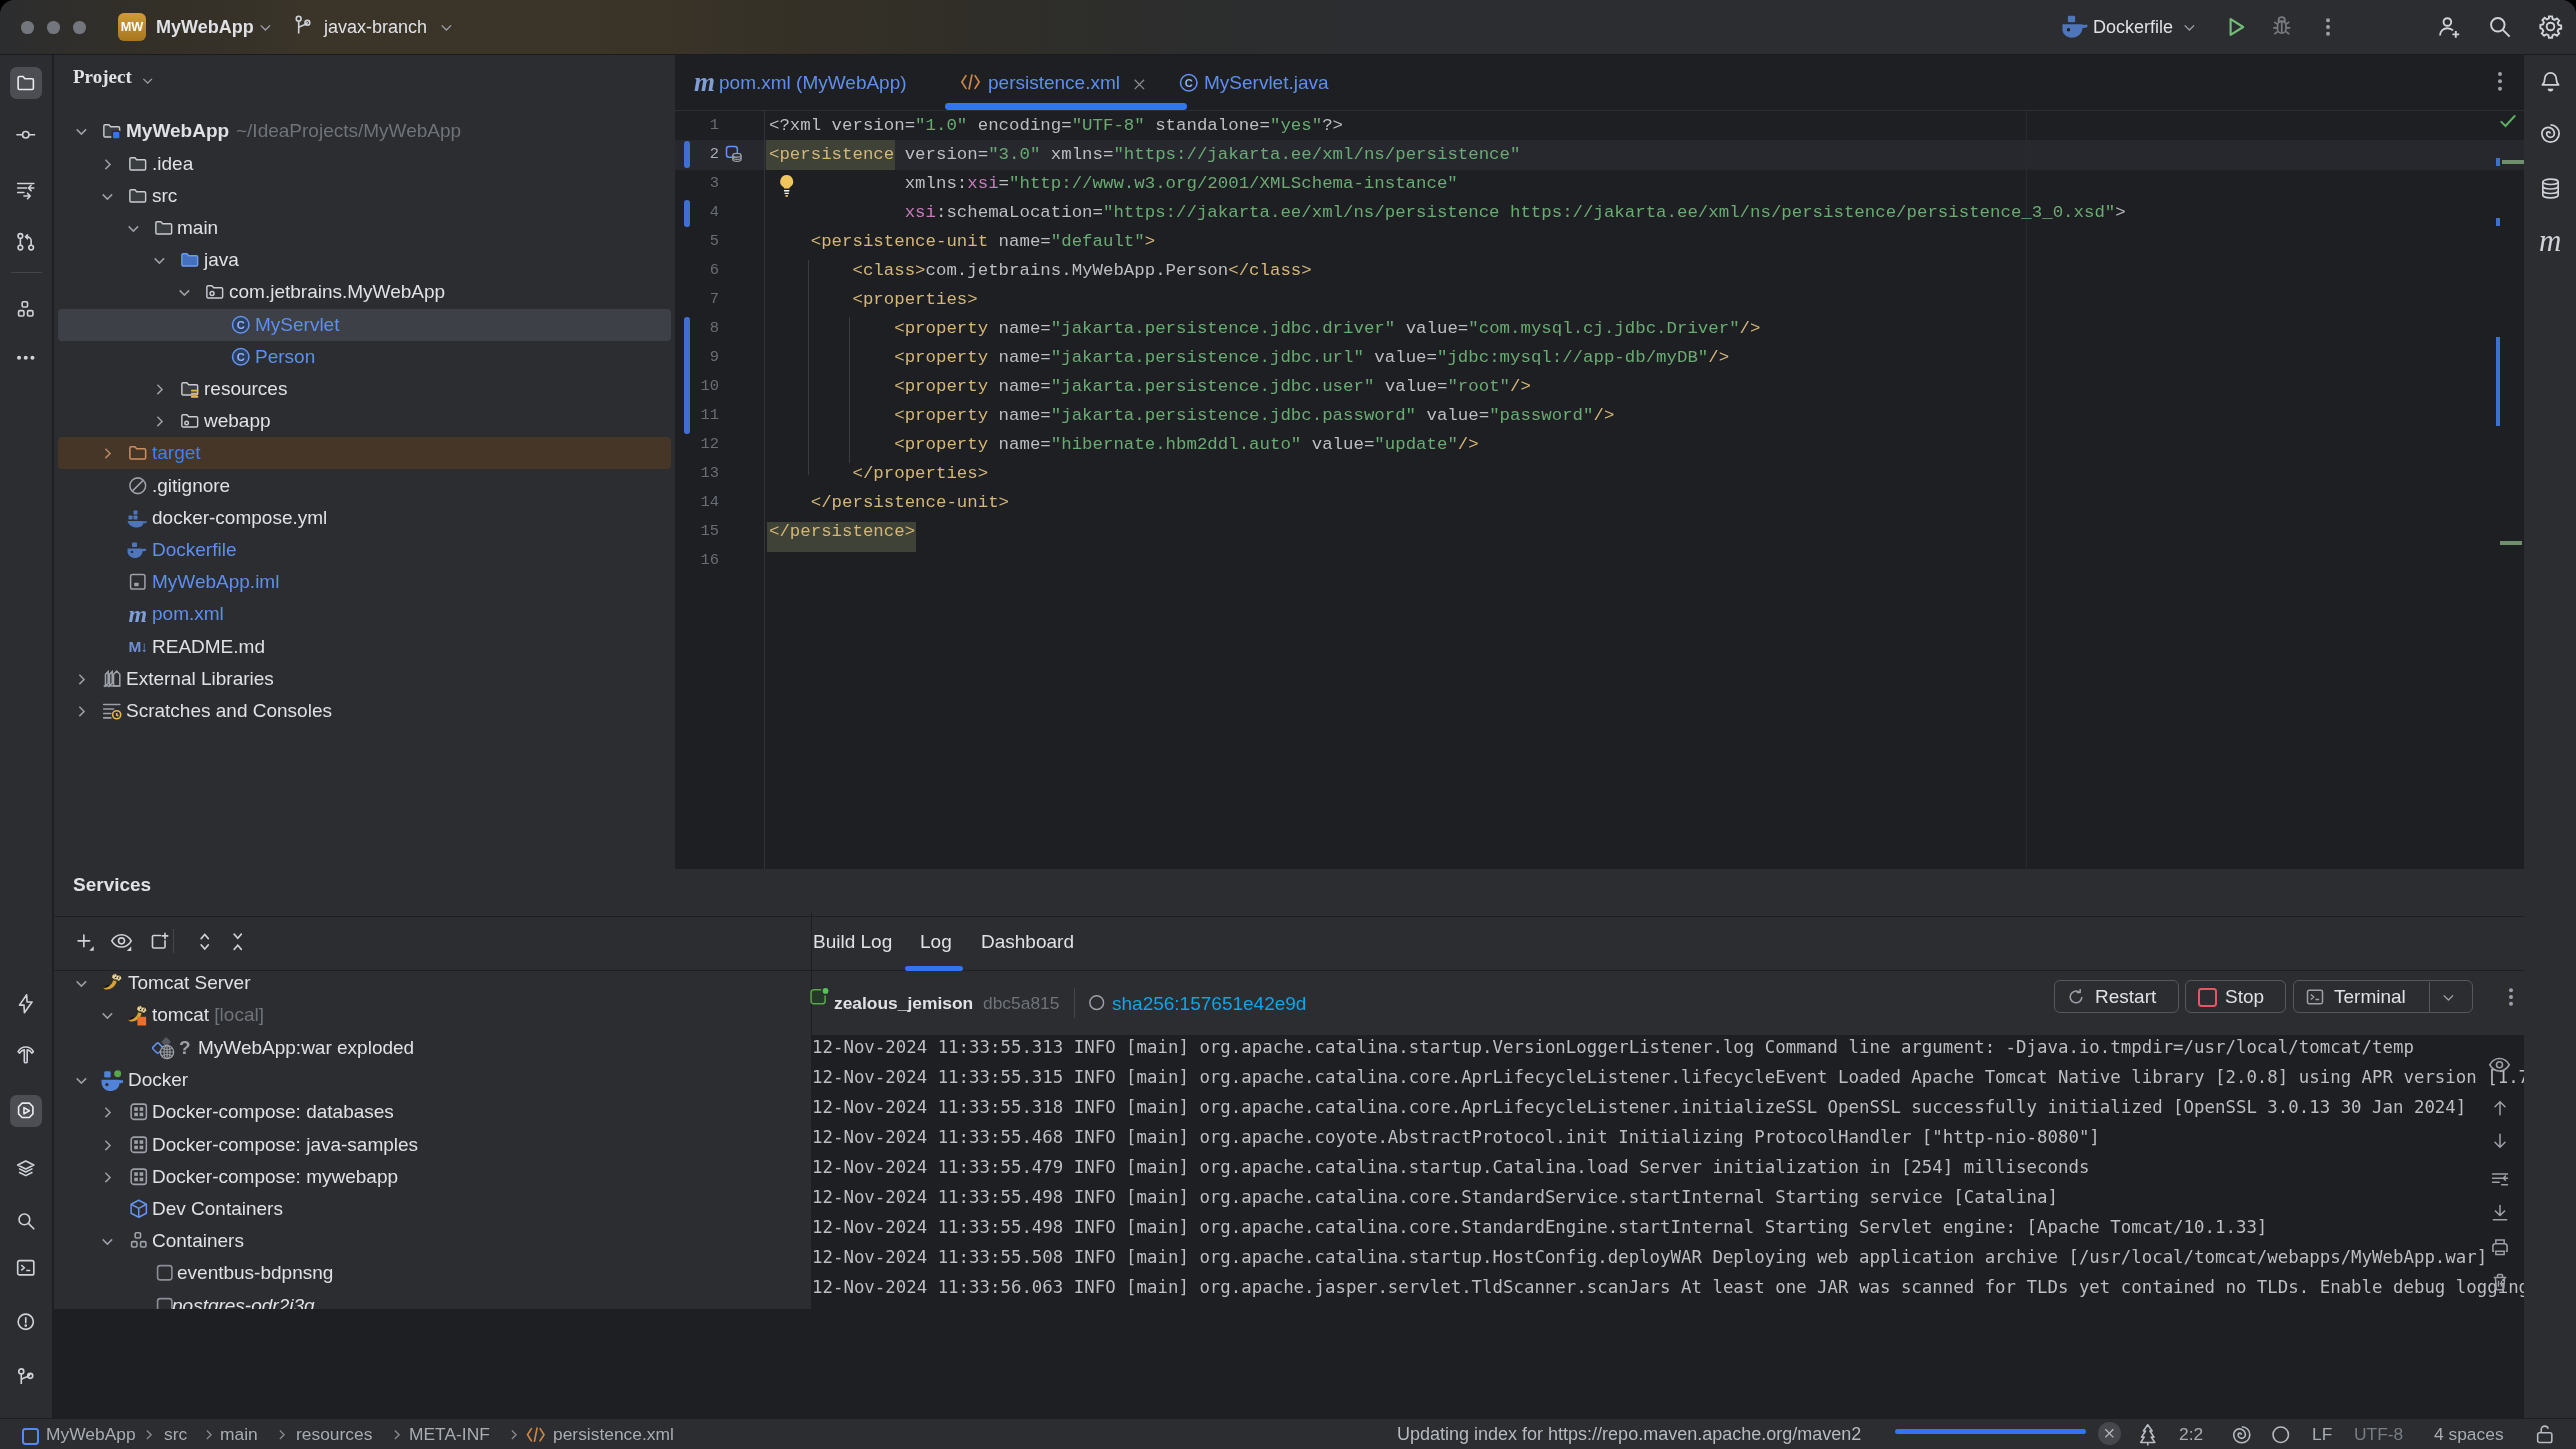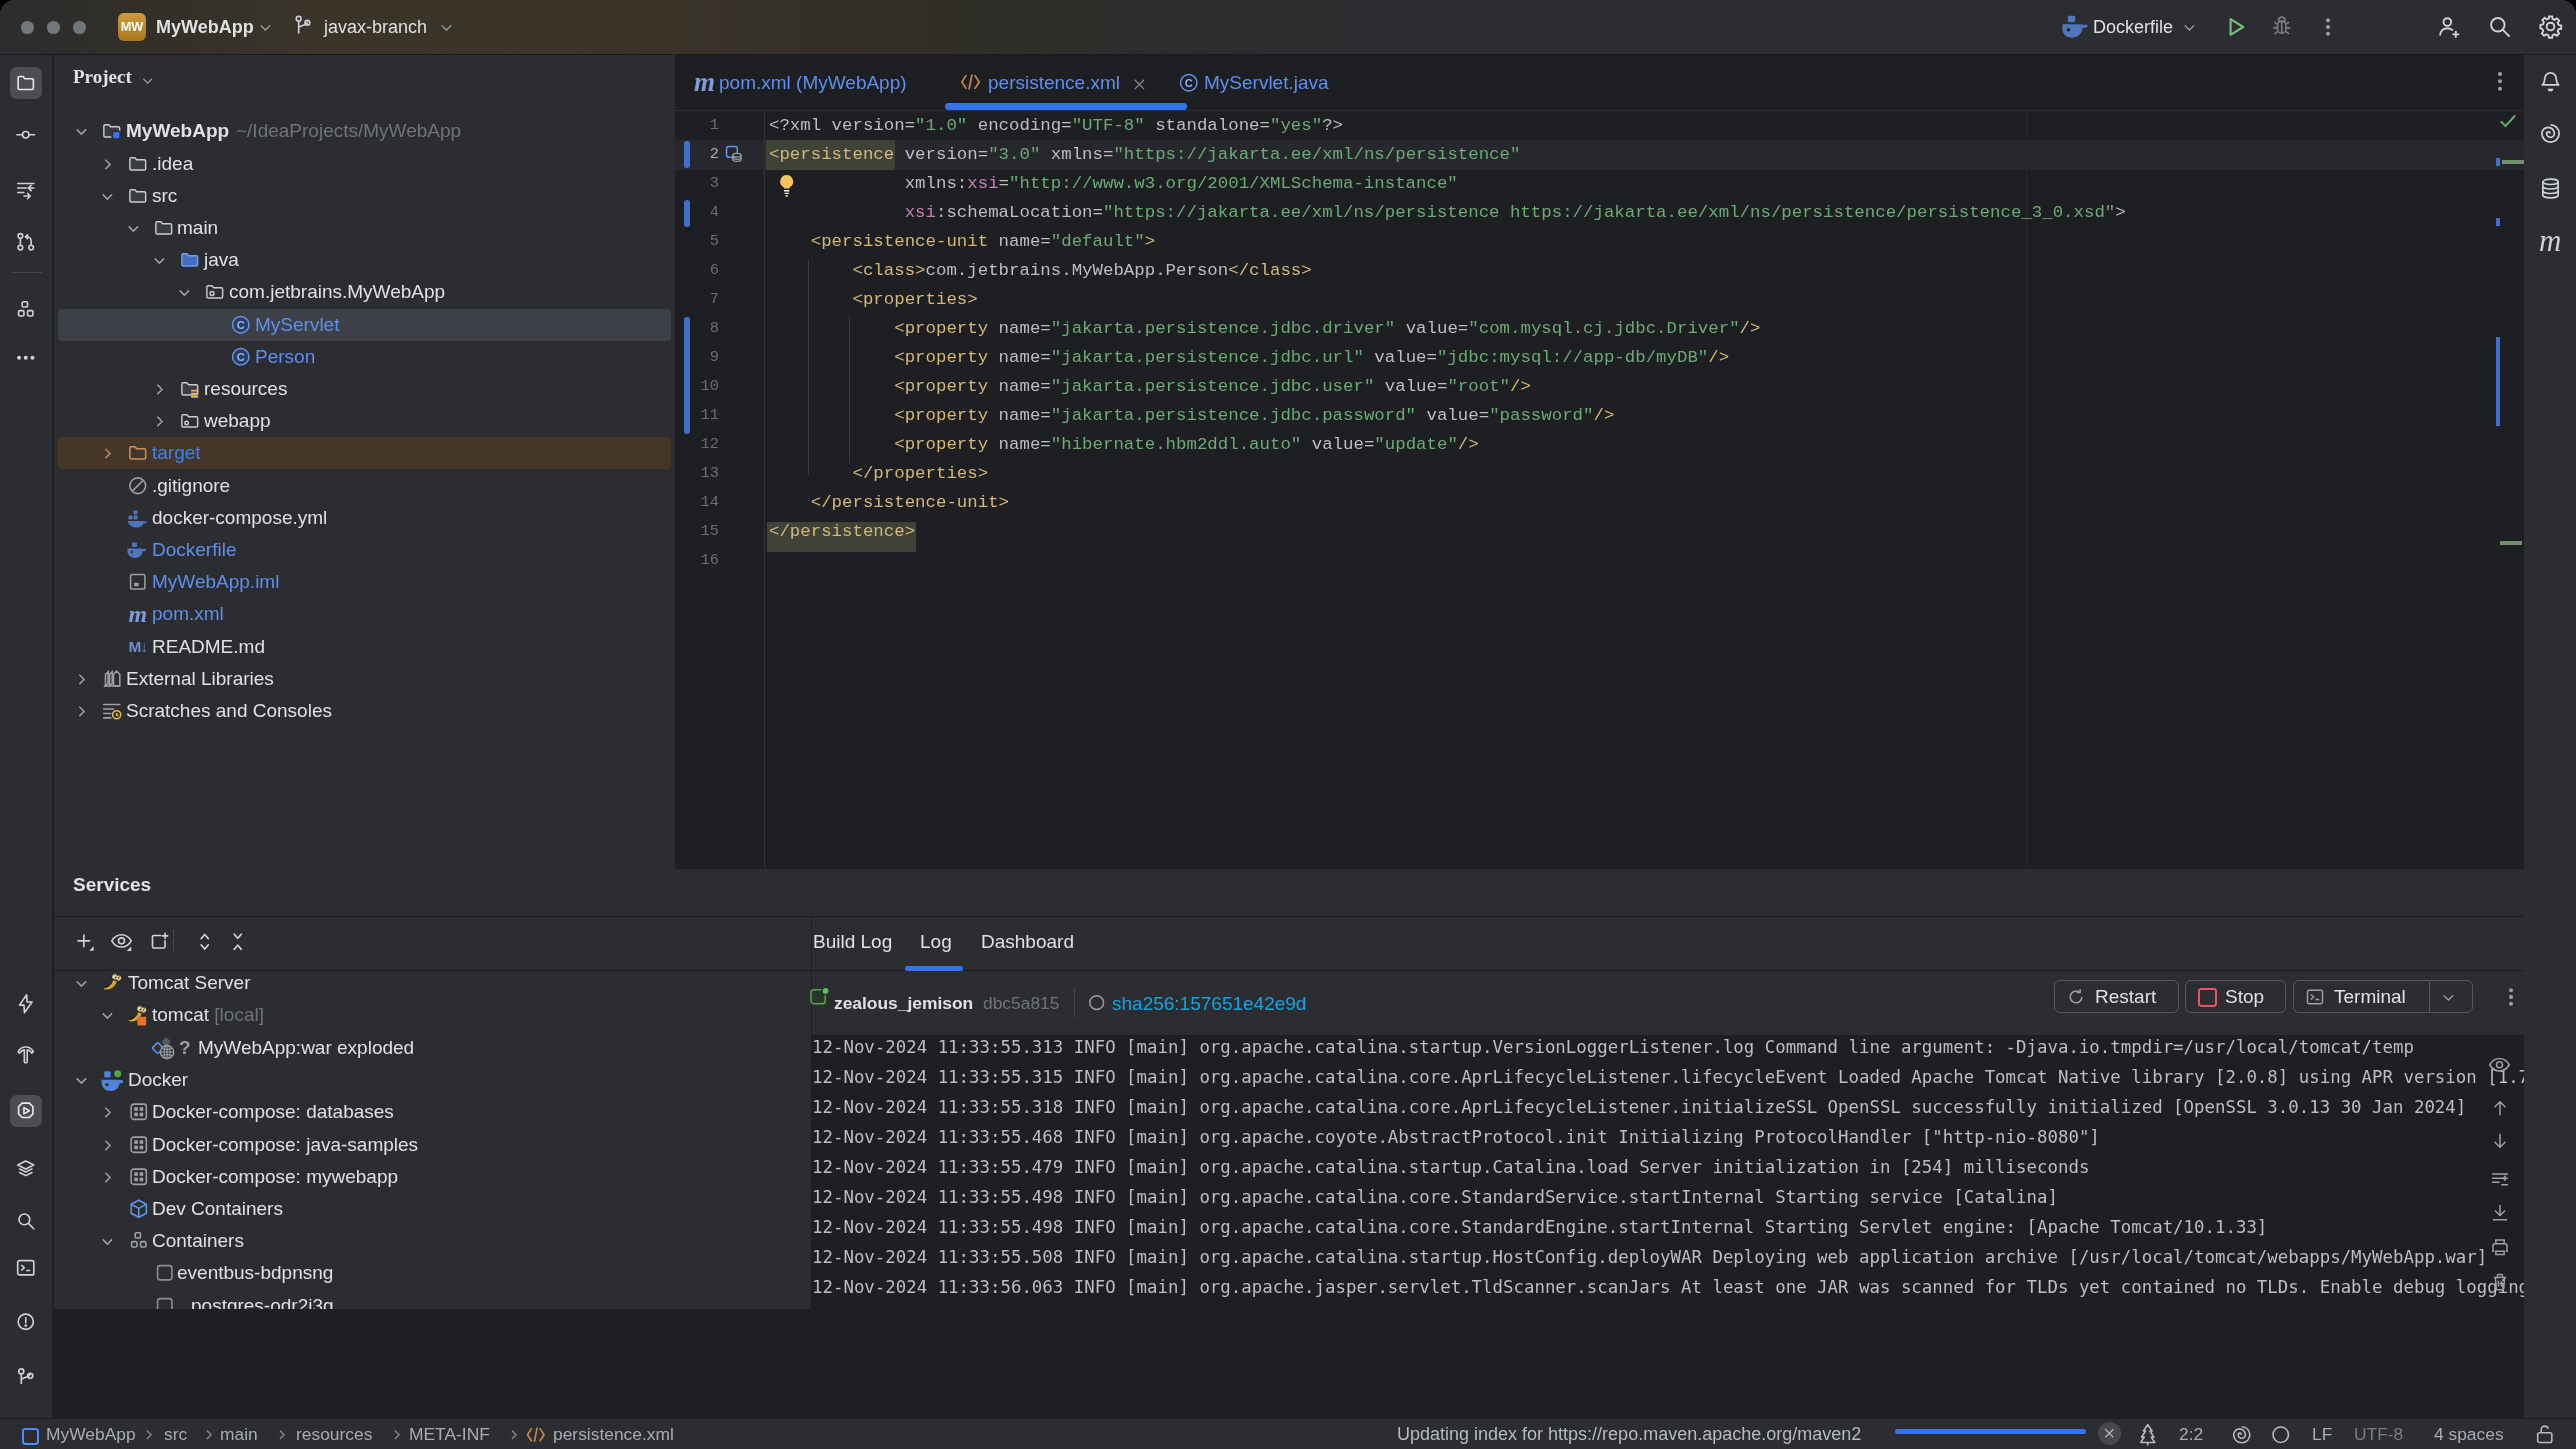--- a/index.html
+++ b/index.html
@@ -644,21 +644,21 @@
       <svg class="cv" style="left:100px;top:5.4px" width="21.5" height="21.5" viewBox="0 0 24 24" fill="none" stroke="#8a8e96" stroke-width="1.8">
           <rect x="4" y="4" width="16" height="16" rx="3"></rect>
         </svg>
       <span class="cv" style="left:123px;">eventbus-bdpnsng</span>
       </div>
 
     <div class="row" style="left:0;top:421px;">
       <svg class="cv" style="left:100px;top:5.4px" width="21.5" height="21.5" viewBox="0 0 24 24" fill="none" stroke="#8a8e96" stroke-width="1.8">
           <rect x="4" y="4" width="16" height="16" rx="3"></rect>
         </svg>
-      <span class="cv" style="left:137px;">postgres-odr2j3g</span>
+      <span class="cv" style="left:118px;font-style:italic;">postgres-odr2j3g</span>
       </div>
 
     <div class="row" style="left:0;top:453px;">
       <svg class="cv" style="left:100px;top:5.4px" width="21.5" height="21.5" viewBox="0 0 24 24" fill="none" stroke="#8a8e96" stroke-width="1.8">
           <rect x="4" y="4" width="16" height="16" rx="3"></rect>
         </svg>
       <span class="cv" style="left:123px;">redis-fli2m78</span>
       </div>
 
     <div class="row" style="left:0;top:485px;">

